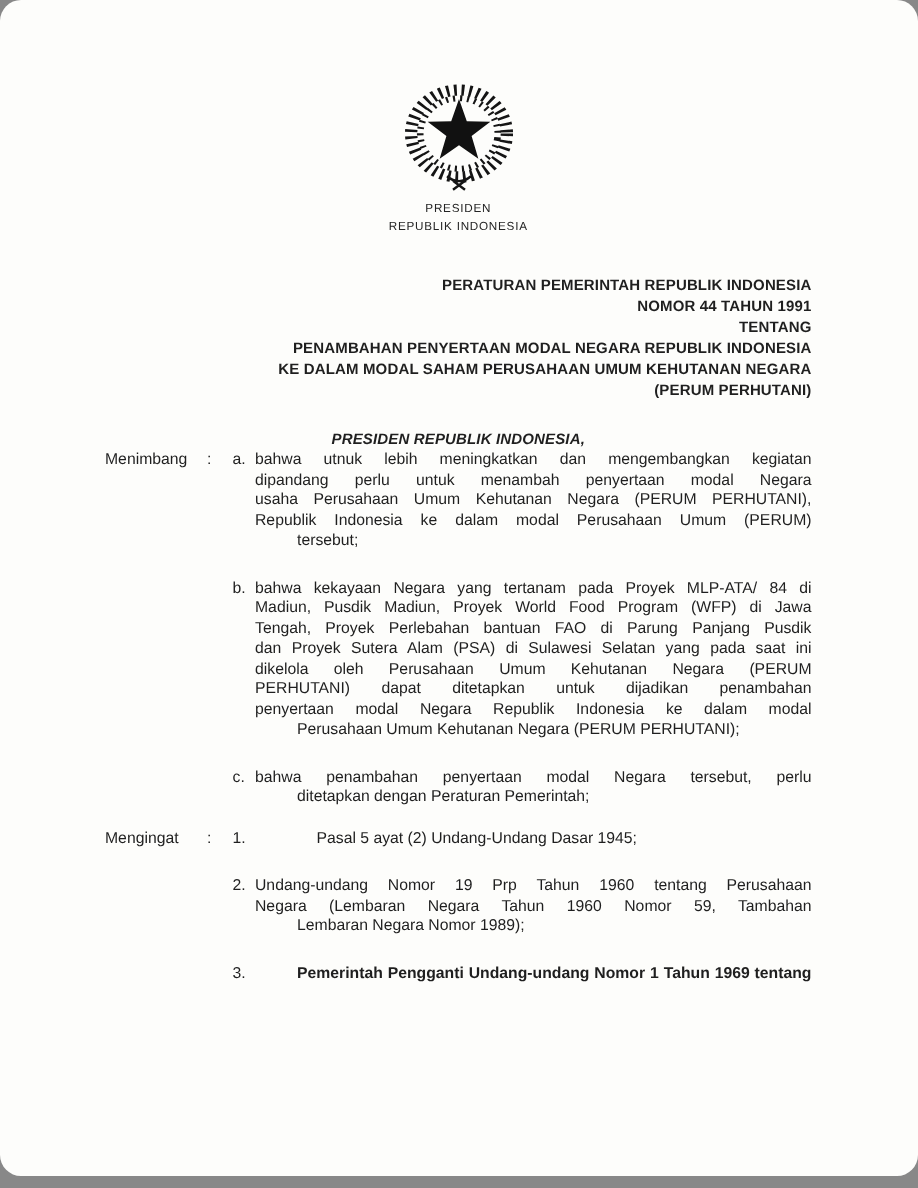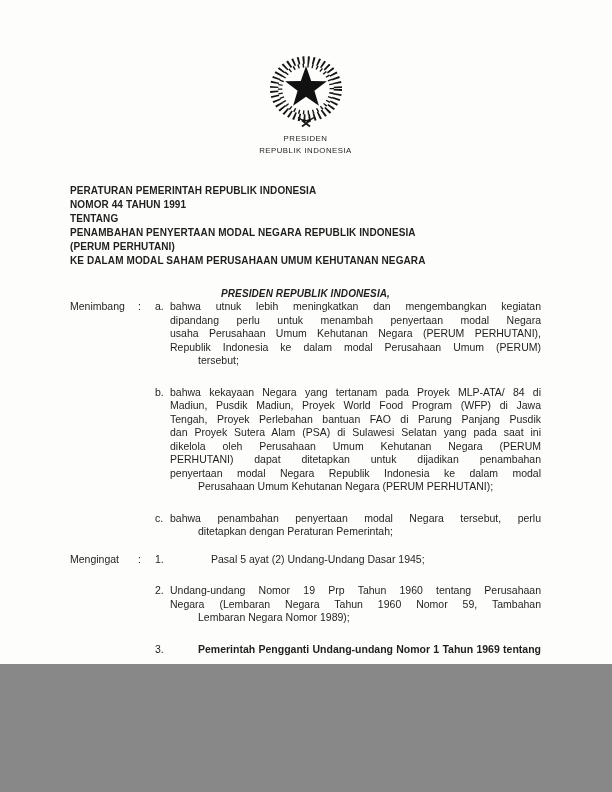--- a/index.html
+++ b/index.html
@@ -1,36 +1,37 @@
 <!DOCTYPE html>
 <html><head>
 <meta charset="utf-8">
 <style>
   html,body { margin:0; padding:0; }
   body { background:#888; }
   .page {
     position:relative;
-    width:612px; height:664px;
+    width:612px; height:784px;
     margin:0 auto;
     background:#fdfdfb;
     color:#1f1f1f;
     font-family:"Liberation Sans", sans-serif;
     overflow:hidden;
     box-sizing:border-box;
+    border-radius:14px;
   }
   .content { padding:0 71px 0 70px; }
 
   
   .masthead { text-align:center; padding-top:54px; }
   .emblem { display:block; margin:0 auto; }
   .agency-line1 { font-size:7.8px; line-height:10px; letter-spacing:0.5px; margin-top:6px; color:#242424; }
   .agency-line2 { font-size:7.8px; line-height:10px; letter-spacing:0.5px; margin-top:2px; color:#242424; }
 
   
-  .doc-title { margin-top:28px; text-align:left; font-weight:bold; font-size:10px; line-height:14px; letter-spacing:0.1px; }
+  .doc-title { margin-top:28px; text-align:right; font-weight:bold; font-size:10px; line-height:14px; letter-spacing:0.1px; }
   .salutation { margin-top:19px; text-align:center; font-weight:bold; font-size:10px; line-height:13px; letter-spacing:0.1px;font-style:italic; }
 
   
   .doc-body { font-size:10.5px; line-height:13.5px; }
   .section { display:grid; grid-template-columns:68px 17px 1fr; }
   .section-mengingat { margin-top:14px; }
   .sec-label { font-size:10.5px; }
   .sec-colon { font-size:10.5px; }
   .item { display:flex; margin-bottom:18px; }
   .item:last-child { margin-bottom:0; }
@@ -58,22 +59,22 @@
       </svg>
       <div class="agency-line1">PRESIDEN</div>
       <div class="agency-line2">REPUBLIK INDONESIA</div>
     </div>
 
     <div class="doc-title">
       <div>PERATURAN PEMERINTAH REPUBLIK INDONESIA</div>
       <div>NOMOR 44 TAHUN 1991</div>
       <div>TENTANG</div>
       <div>PENAMBAHAN PENYERTAAN MODAL NEGARA REPUBLIK INDONESIA</div>
+      <div>KE DALAM MODAL SAHAM PERUSAHAAN UMUM KEHUTANAN NEGARA</div>
       <div>(PERUM PERHUTANI)</div>
-      <div>KE DALAM MODAL SAHAM PERUSAHAAN UMUM KEHUTANAN NEGARA</div>
     </div>
 
     <div class="salutation">PRESIDEN REPUBLIK INDONESIA,</div>
 
     <div class="doc-body">
 
       <div class="section section-menimbang">
         <div class="sec-label">Menimbang</div>
         <div class="sec-colon">:</div>
         <div class="items">

